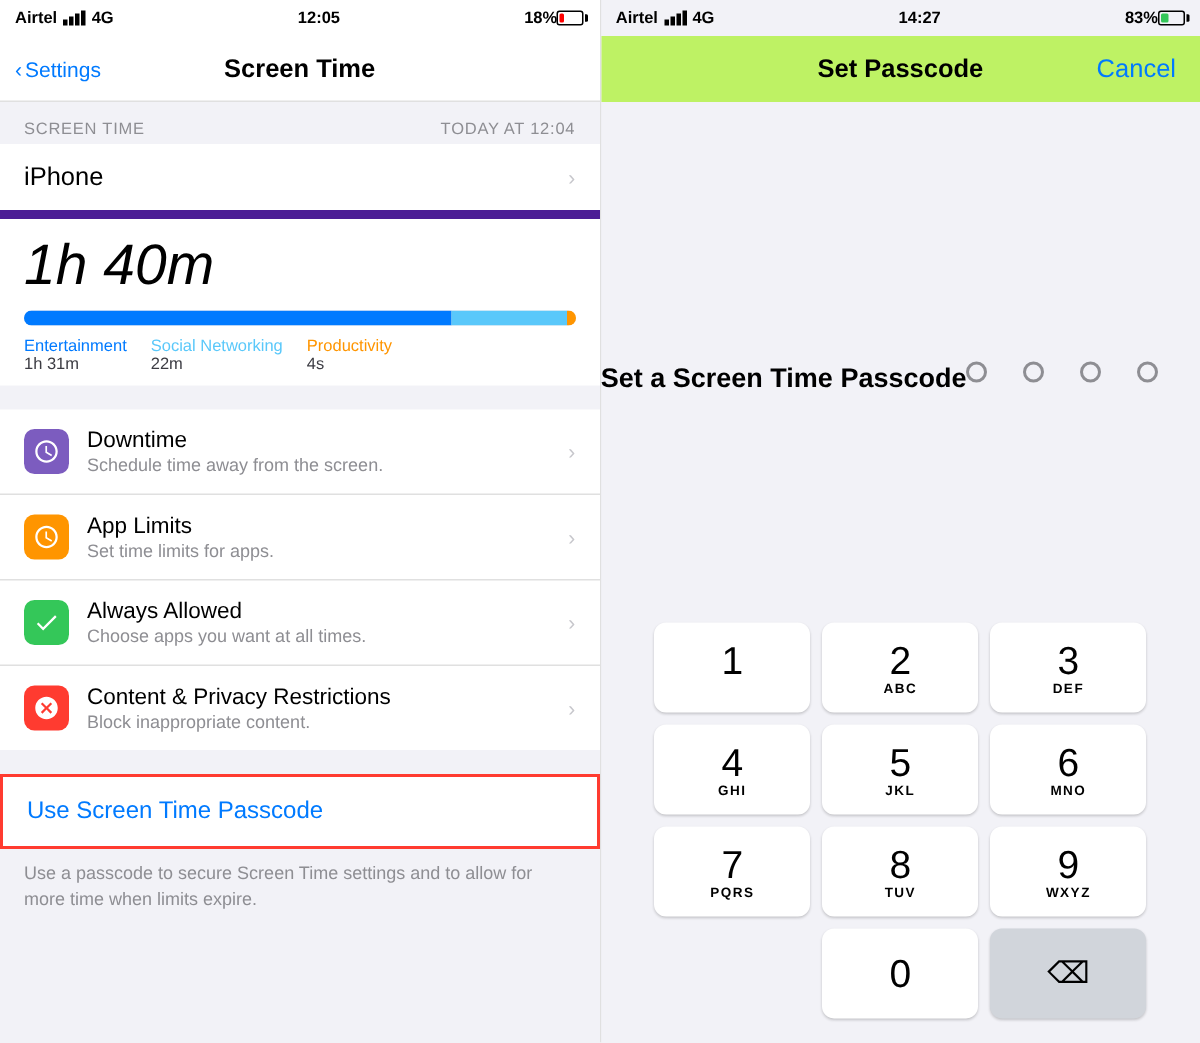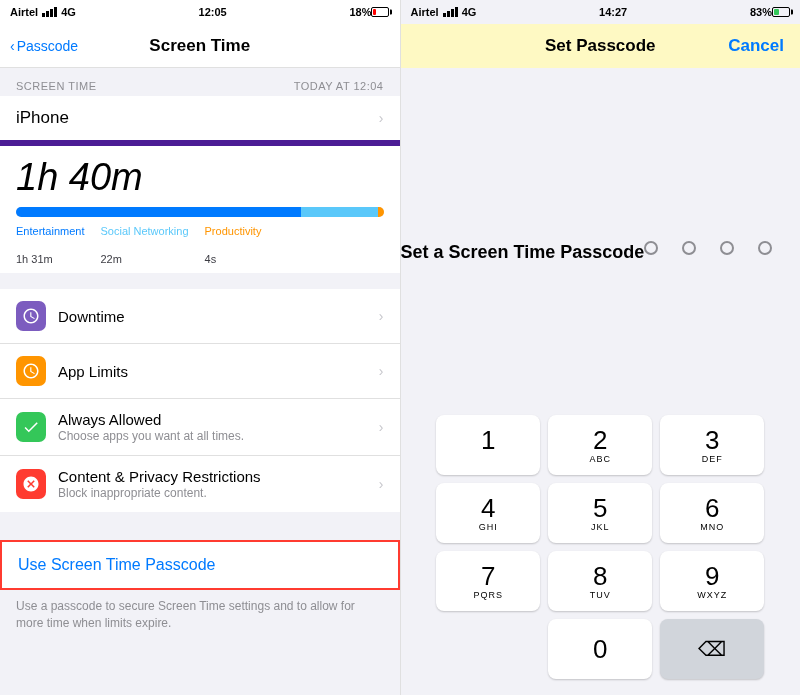--- a/index.html
+++ b/index.html
@@ -94,21 +94,21 @@
       padding: 10px 16px 8px;
     }
     .big-time { font-size: 38px; font-weight: 300; color: #000; margin-bottom: 8px; font-style: italic; }
     .usage-bar-container { height: 10px; background: #e5e5ea; border-radius: 5px; overflow: hidden; display: flex; margin-bottom: 8px; }
     .usage-bar-entertainment { background: #007aff; flex: 5.5; }
     .usage-bar-social { background: #5ac8fa; flex: 1.5; }
     .usage-bar-productivity { background: #ff9500; flex: 0.1; }
     .usage-legend { display: flex; gap: 16px; }
     .legend-item { display: flex; flex-direction: column; }
     .legend-label { font-size: 11px; font-weight: 500; }
-    .legend-time { font-size: 11px; color: #3c3c43; margin-top: 16px; }
+    .legend-time { font-size: 11px; color: #3c3c43; }
     .entertainment-color { color: #007aff; }
     .social-color { color: #5ac8fa; }
     .productivity-color { color: #ff9500; }
 
     .settings-list { background: #fff; margin-top: 16px; }
     .settings-item {
       display: flex;
       align-items: center;
       padding: 12px 16px;
       border-bottom: 1px solid #e0e0e0;
@@ -124,21 +124,21 @@
     .icon-orange { background: #ff9500; }
     .icon-green { background: #34c759; }
     .icon-red { background: #ff3b30; }
 
     .settings-text { flex: 1; }
     .settings-title { font-size: 15px; color: #000; }
     .settings-subtitle { font-size: 12px; color: #8e8e93; margin-top: 1px; }
 
     .passcode-row {
       background: #fff;
-      margin-top: 28px;
+      margin-top: 16px;
       padding: 14px 16px;
       border: 2px solid #ff3b30;
       cursor: pointer;
     }
     .passcode-text { font-size: 16px; color: #007aff; }
     .passcode-desc {
       padding: 8px 16px 12px;
       background: #f2f2f7;
       font-size: 12px;
       color: #8e8e93;
@@ -160,35 +160,34 @@
       display: flex;
       align-items: center;
       justify-content: space-between;
       padding: 0 10px;
       font-size: 11px;
       font-weight: 600;
     }
 
     .right-nav-bar {
       height: 44px;
-      background: #fef9c3;
+      background: #bef264;
       display: flex;
       align-items: center;
       justify-content: center;
       position: relative;
       padding: 0 16px;
     }
     .right-nav-title { font-size: 17px; font-weight: 600; color: #000; }
     .cancel-btn {
       position: absolute;
       right: 16px;
       color: #007aff;
       font-size: 17px;
       cursor: pointer;
-      font-weight: bold;
     }
 
     .passcode-prompt-area {
       flex: 1;
       display: flex;
       align-items: center;
       justify-content: flex-start;
       padding-top: 60px;
       background: #f2f2f7;
     }
@@ -230,21 +229,21 @@
       border-radius: 8px;
       border: none;
       cursor: pointer;
       display: flex;
       flex-direction: column;
       align-items: center;
       justify-content: center;
       box-shadow: 0 1px 2px rgba(0,0,0,0.2);
     }
     .key-number { font-size: 26px; font-weight: 300; color: #000; line-height: 1; }
-    .key-letters { font-size: 9px; color: #000; letter-spacing: 1px; font-weight: 400; margin-top: 1px; }
+    .key-letters { font-size: 9px; color: #000; letter-spacing: 1px; font-weight: 700; margin-top: 1px; }
     .key-empty { background: transparent; box-shadow: none; cursor: default; }
     .key-delete {
       background: #d1d5db;
     }
     .key-zero { width: 104px; }
 
     .divider { width: 1px; background: #e0e0e0; height: 695px; }
   </style>
 </head>
 <body>
@@ -267,21 +266,21 @@
       <span>18%</span>
       <div class="battery-icon">
         <div class="battery-fill" style="width:18%"></div>
       </div>
     </div>
   </div>
 
   <div class="nav-bar">
     <div class="nav-back">
       <span>‹</span>
-      <span>Passcode</span>
+      <span>Settings</span>
     </div>
     <span class="nav-title">Screen Time</span>
   </div>
 
   <div class="section-header">
     <span>SCREEN TIME</span>
     <span>Today at 12:04</span>
   </div>
 
   <div class="iphone-row">
@@ -314,31 +313,33 @@
 
   <div class="settings-list">
     <div class="settings-item">
       <div class="settings-icon icon-purple">
         <svg width="18" height="18" viewBox="0 0 24 24" fill="white">
             <path d="M12 2C6.48 2 2 6.48 2 12s4.48 10 10 10 10-4.48 10-10S17.52 2 12 2zm0 18c-4.41 0-8-3.59-8-8s3.59-8 8-8 8 3.59 8 8-3.59 8-8 8zm.5-13H11v6l5.25 3.15.75-1.23-4.5-2.67V7z"></path>
           </svg>
       </div>
       <div class="settings-text">
         <div class="settings-title">Downtime</div>
+        <div class="settings-subtitle">Schedule time away from the screen.</div>
       </div>
       <span class="chevron">›</span>
     </div>
     <div class="settings-item">
       <div class="settings-icon icon-orange">
         <svg width="18" height="18" viewBox="0 0 24 24" fill="white">
             <path d="M11.99 2C6.47 2 2 6.48 2 12s4.47 10 9.99 10C17.52 22 22 17.52 22 12S17.52 2 11.99 2zM12 20c-4.42 0-8-3.58-8-8s3.58-8 8-8 8 3.58 8 8-3.58 8-8 8zm.5-13H11v6l5.25 3.15.75-1.23-4.5-2.67V7z"></path>
           </svg>
       </div>
       <div class="settings-text">
         <div class="settings-title">App Limits</div>
+        <div class="settings-subtitle">Set time limits for apps.</div>
       </div>
       <span class="chevron">›</span>
     </div>
     <div class="settings-item">
       <div class="settings-icon icon-green">
         <svg width="18" height="18" viewBox="0 0 24 24" fill="white">
             <path d="M9 16.17L4.83 12l-1.42 1.41L9 19 21 7l-1.41-1.41z"></path>
           </svg>
       </div>
       <div class="settings-text">

